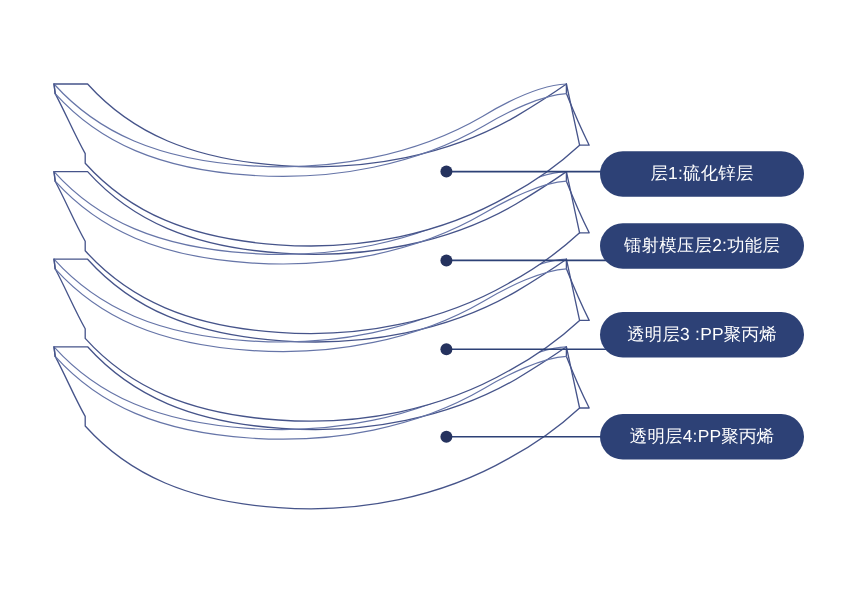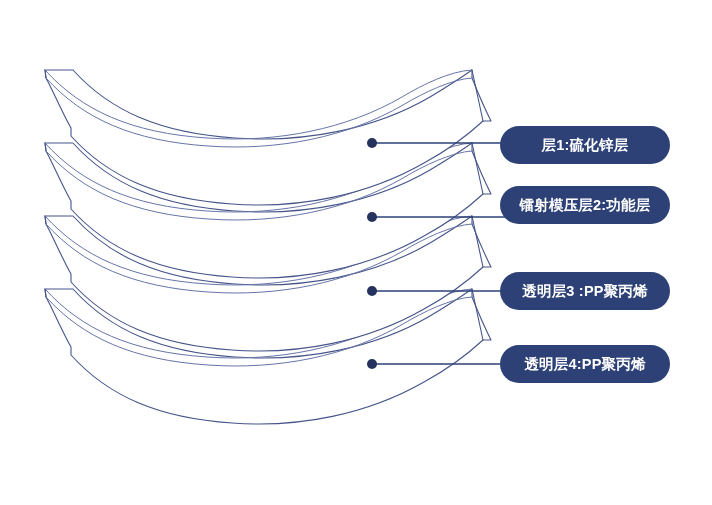--- a/index.html
+++ b/index.html
@@ -65,21 +65,21 @@
     box-sizing: border-box;
     height: 38px;
     width: 170px;
     border-radius: 19px;
     background: #2d4176;
     color: #ffffff;
     display: flex;
     align-items: center;
     justify-content: center;
     font-size: 14.5px;
-    font-weight: bold;
+    font-weight: normal;
     letter-spacing: 0.2px;
     white-space: nowrap;
     user-select: none;
   }
   .label-pill span {
     display: block;
     line-height: 1;
   }
 </style>
 </head>
@@ -215,21 +215,21 @@
     </g>
   </svg>
 
   <div class="labels-layer">
     <div class="label-pill" style="left:500px; top:126px;">
       <span>层1:硫化锌层</span>
     </div>
     <div class="label-pill" style="left:500px; top:186px;">
       <span>镭射模压层2:功能层</span>
     </div>
-    <div class="label-pill" style="left:500px; top:272px;text-align:center;">
+    <div class="label-pill" style="left:500px; top:260px;text-align:center;">
       <span>透明层3 :PP聚丙烯</span>
     </div>
     <div class="label-pill" style="left:500px; top:345px;">
       <span>透明层4:PP聚丙烯</span>
     </div>
   </div>
 
 </div>
 
 </body></html>

